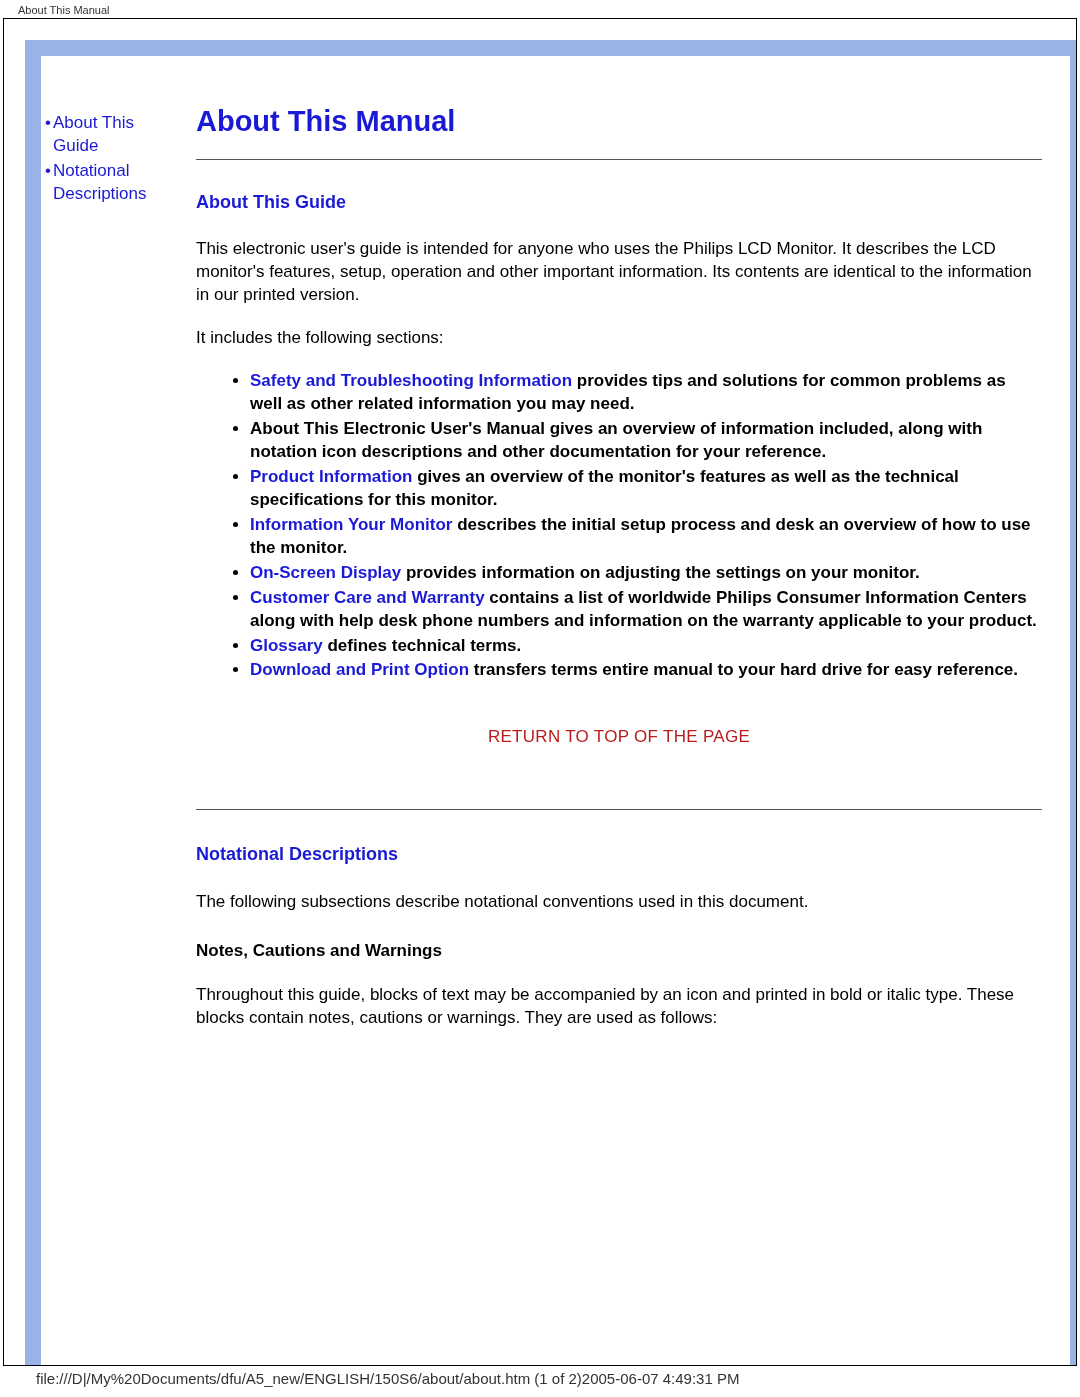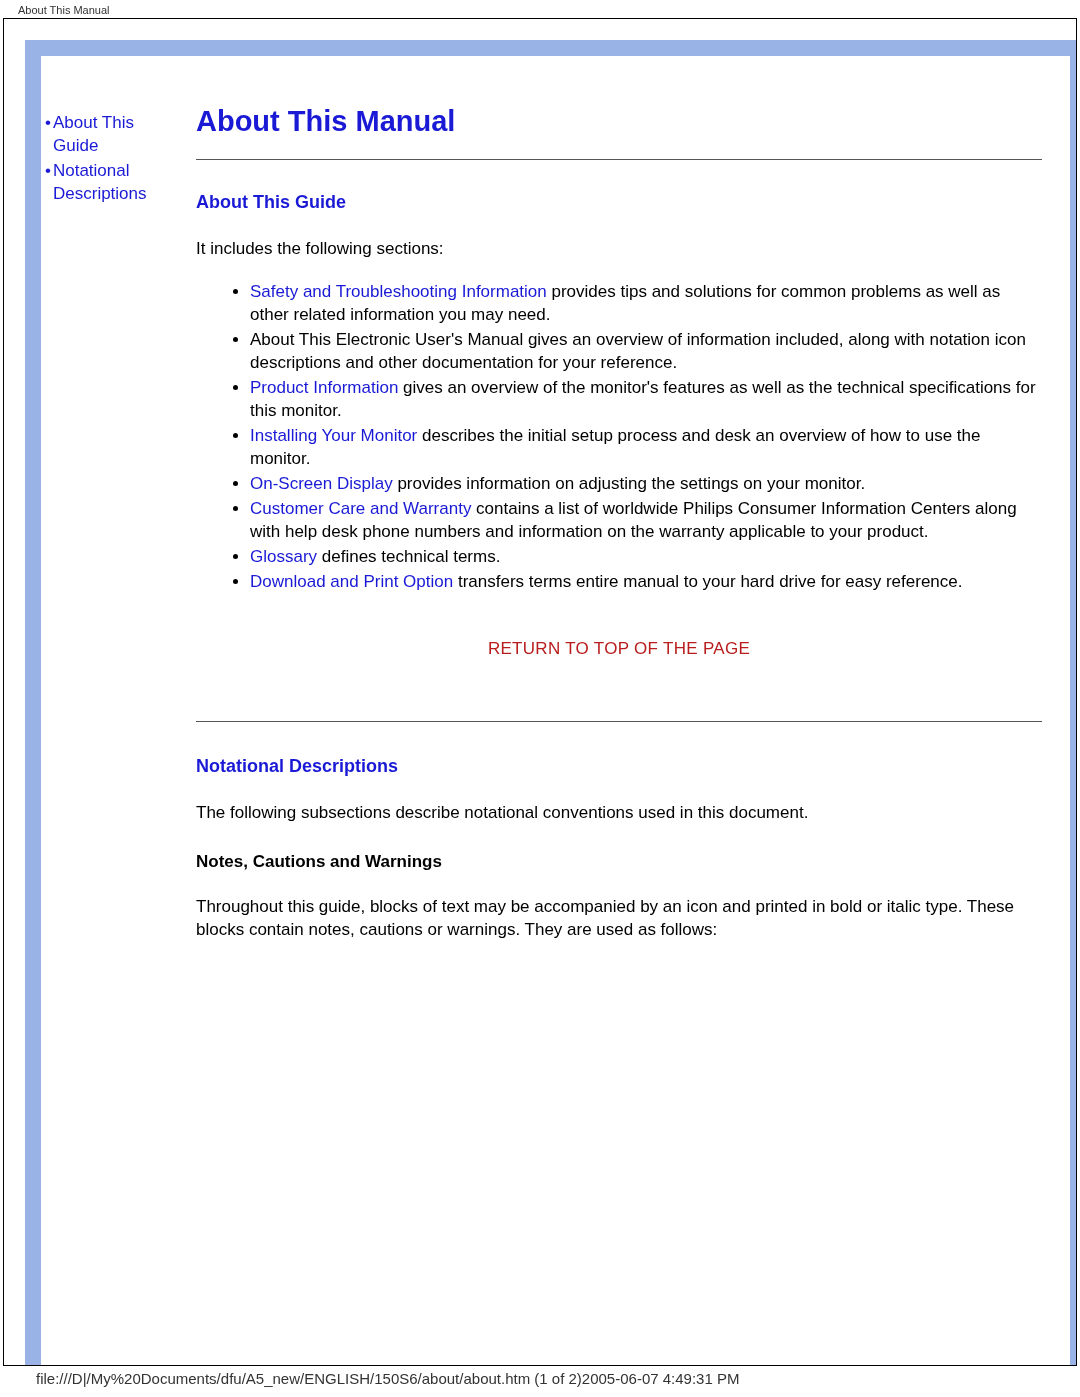--- a/index.html
+++ b/index.html
@@ -94,20 +94,21 @@
     font-size: 17px;
     font-weight: bold;
     margin: 26px 0 22px 0;
   }
   p.body {
     margin: 0 0 20px 0;
   }
   ul.bullets {
     margin: 0 0 32px 0;
     padding-left: 54px;
+    font-weight: bold;
   }
   ul.bullets li {
     margin-bottom: 2px;
     line-height: 1.35;
   }
   a.link {
     color: #1a1ad6;
     text-decoration: none;
     cursor: pointer;
   }
@@ -146,34 +147,35 @@
           <span class="bull">•</span><a>Notational Descriptions</a>
         </div>
       </div>
 
       <div class="main">
         <h1 class="title">About This Manual</h1>
         <hr class="rule">
 
         <h2 class="section">About This Guide</h2>
 
+        <p class="body">This electronic user's guide is intended for anyone who uses the Philips LCD Monitor. It describes the LCD monitor's features, setup, operation and other important information. Its contents are identical to the information in our printed version.</p>
         <p class="body">It includes the following sections:</p>
 
         <ul class="bullets">
           <li>
             <a class="link">Safety and Troubleshooting Information</a><span> provides tips and solutions for common problems as well as other related information you may need.</span>
           </li>
           <li>
             <span>About This Electronic User's Manual gives an overview of information included, along with notation icon descriptions and other documentation for your reference.</span>
           </li>
           <li>
             <a class="link">Product Information</a><span> gives an overview of the monitor's features as well as the technical specifications for this monitor.</span>
           </li>
           <li>
-            <a class="link">Installing Your Monitor</a><span> describes the initial setup process and desk an overview of how to use the monitor.</span>
+            <a class="link">Information Your Monitor</a><span> describes the initial setup process and desk an overview of how to use the monitor.</span>
           </li>
           <li>
             <a class="link">On-Screen Display</a><span> provides information on adjusting the settings on your monitor.</span>
           </li>
           <li>
             <a class="link">Customer Care and Warranty</a><span> contains a list of worldwide Philips Consumer Information Centers along with help desk phone numbers and information on the warranty applicable to your product.</span>
           </li>
           <li>
             <a class="link">Glossary</a><span> defines technical terms.</span>
           </li>

